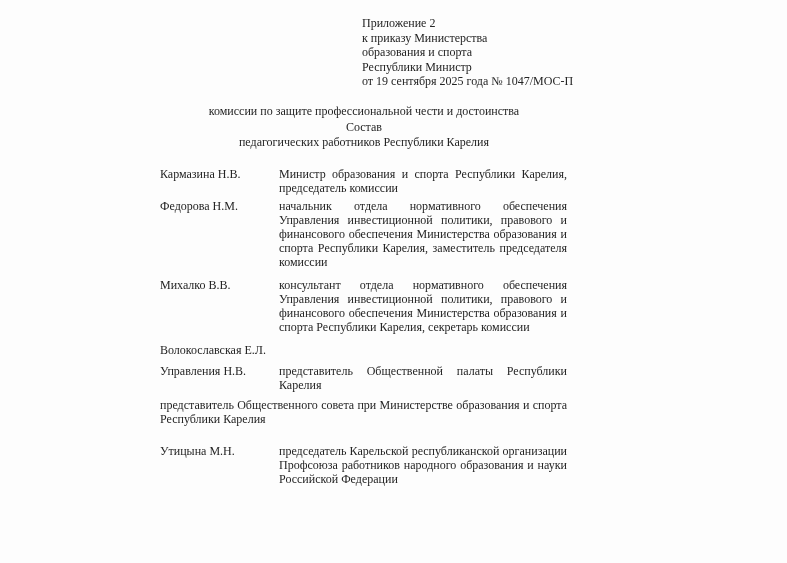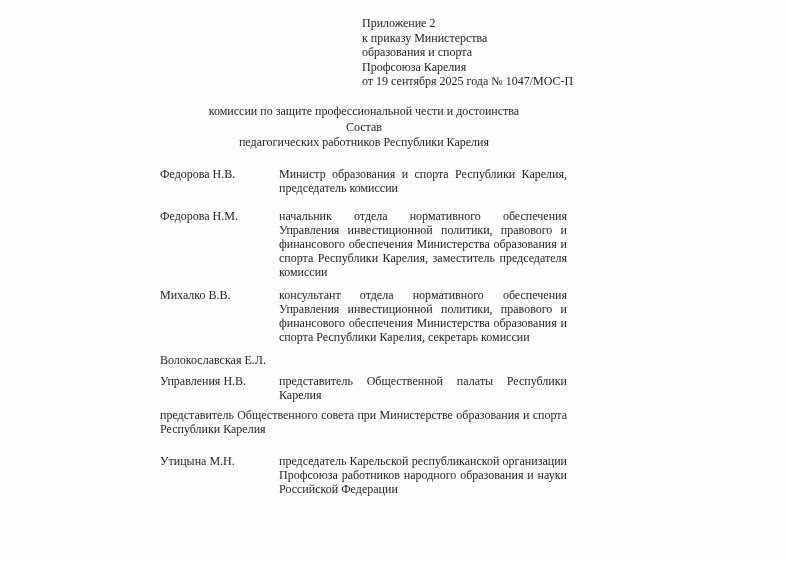--- a/index.html
+++ b/index.html
@@ -49,51 +49,51 @@
   .member-name {
     flex: 0 0 115px;
     padding-right: 4px;
   }
   .member-role {
     flex: 1;
     text-align: justify;
     text-align-last: left;
   }
   
-  .member-row:nth-child(2) { margin-top: 14px; }
+  .member-row:nth-child(2) { margin-top: 4px; }
   .member-row:nth-child(3) { margin-top: 9px; }
   .member-row:nth-child(4) { margin-top: 9px; }
   .member-row:nth-child(5) { margin-top: 7px; }
   .member-row:nth-child(6) { margin-top: 6px; }
   .member-row:nth-child(7) { margin-top: 18px; }
   .member-row:nth-child(8) { margin-top: 8px; }
 </style>
 </head>
 <body>
 
 <div class="page">
 
   <div class="appendix">
     <div>Приложение 2</div>
     <div>к приказу Министерства</div>
     <div>образования и спорта</div>
-    <div>Профсоюза Карелия</div>
+    <div>Республики Министр</div>
     <div>от 19 сентября 2025 года № 1047/МОС-П</div>
   </div>
 
   <div class="title-block">
     <div>комиссии по защите профессиональной чести и достоинства</div>
     <div>Состав</div>
     <div>педагогических работников Республики Карелия</div>
   </div>
 
   <div class="members">
 
     <div class="member-row">
-      <div class="member-name">Федорова Н.В.</div>
+      <div class="member-name">Кармазина Н.В.</div>
       <div class="member-role">Министр образования и спорта Республики Карелия, председатель комиссии</div>
     </div>
 
     <div class="member-row">
       <div class="member-name">Федорова Н.М.</div>
       <div class="member-role">начальник отдела нормативного обеспечения Управления инвестиционной политики, правового и финансового обеспечения Министерства образования и спорта Республики Карелия, заместитель председателя комиссии</div>
     </div>
 
     <div class="member-row">
       <div class="member-name">Михалко В.В.</div>

